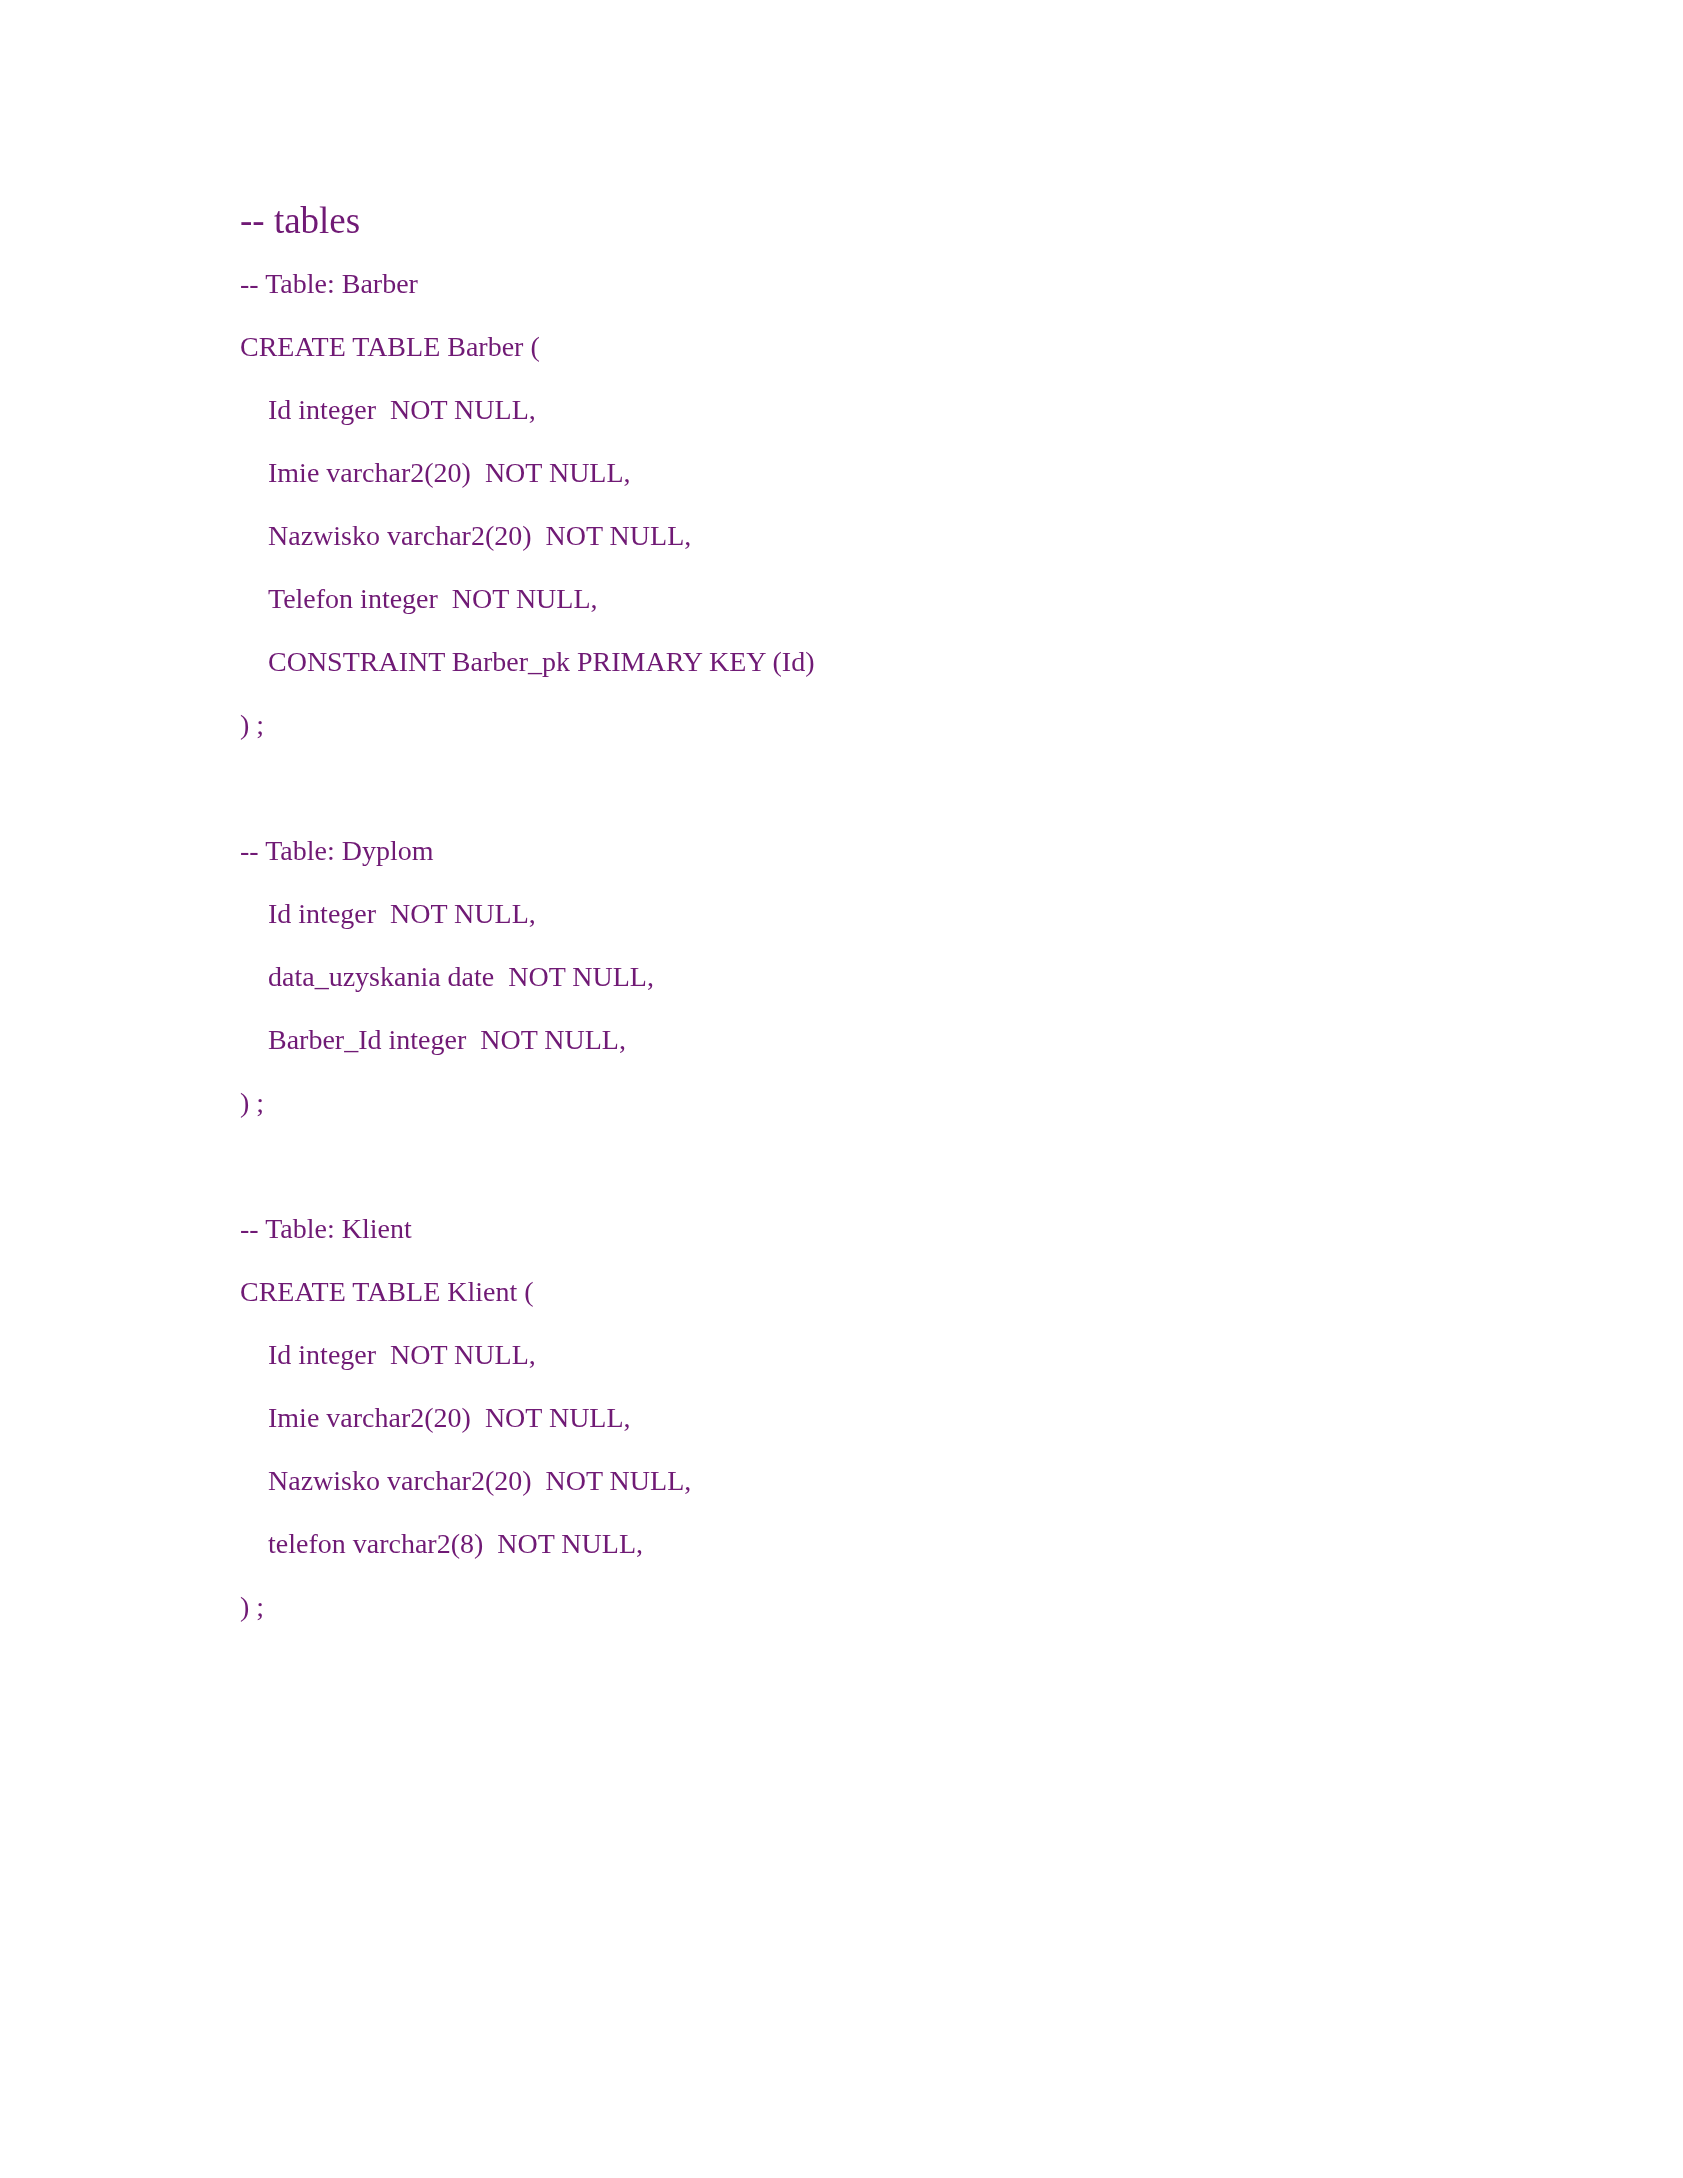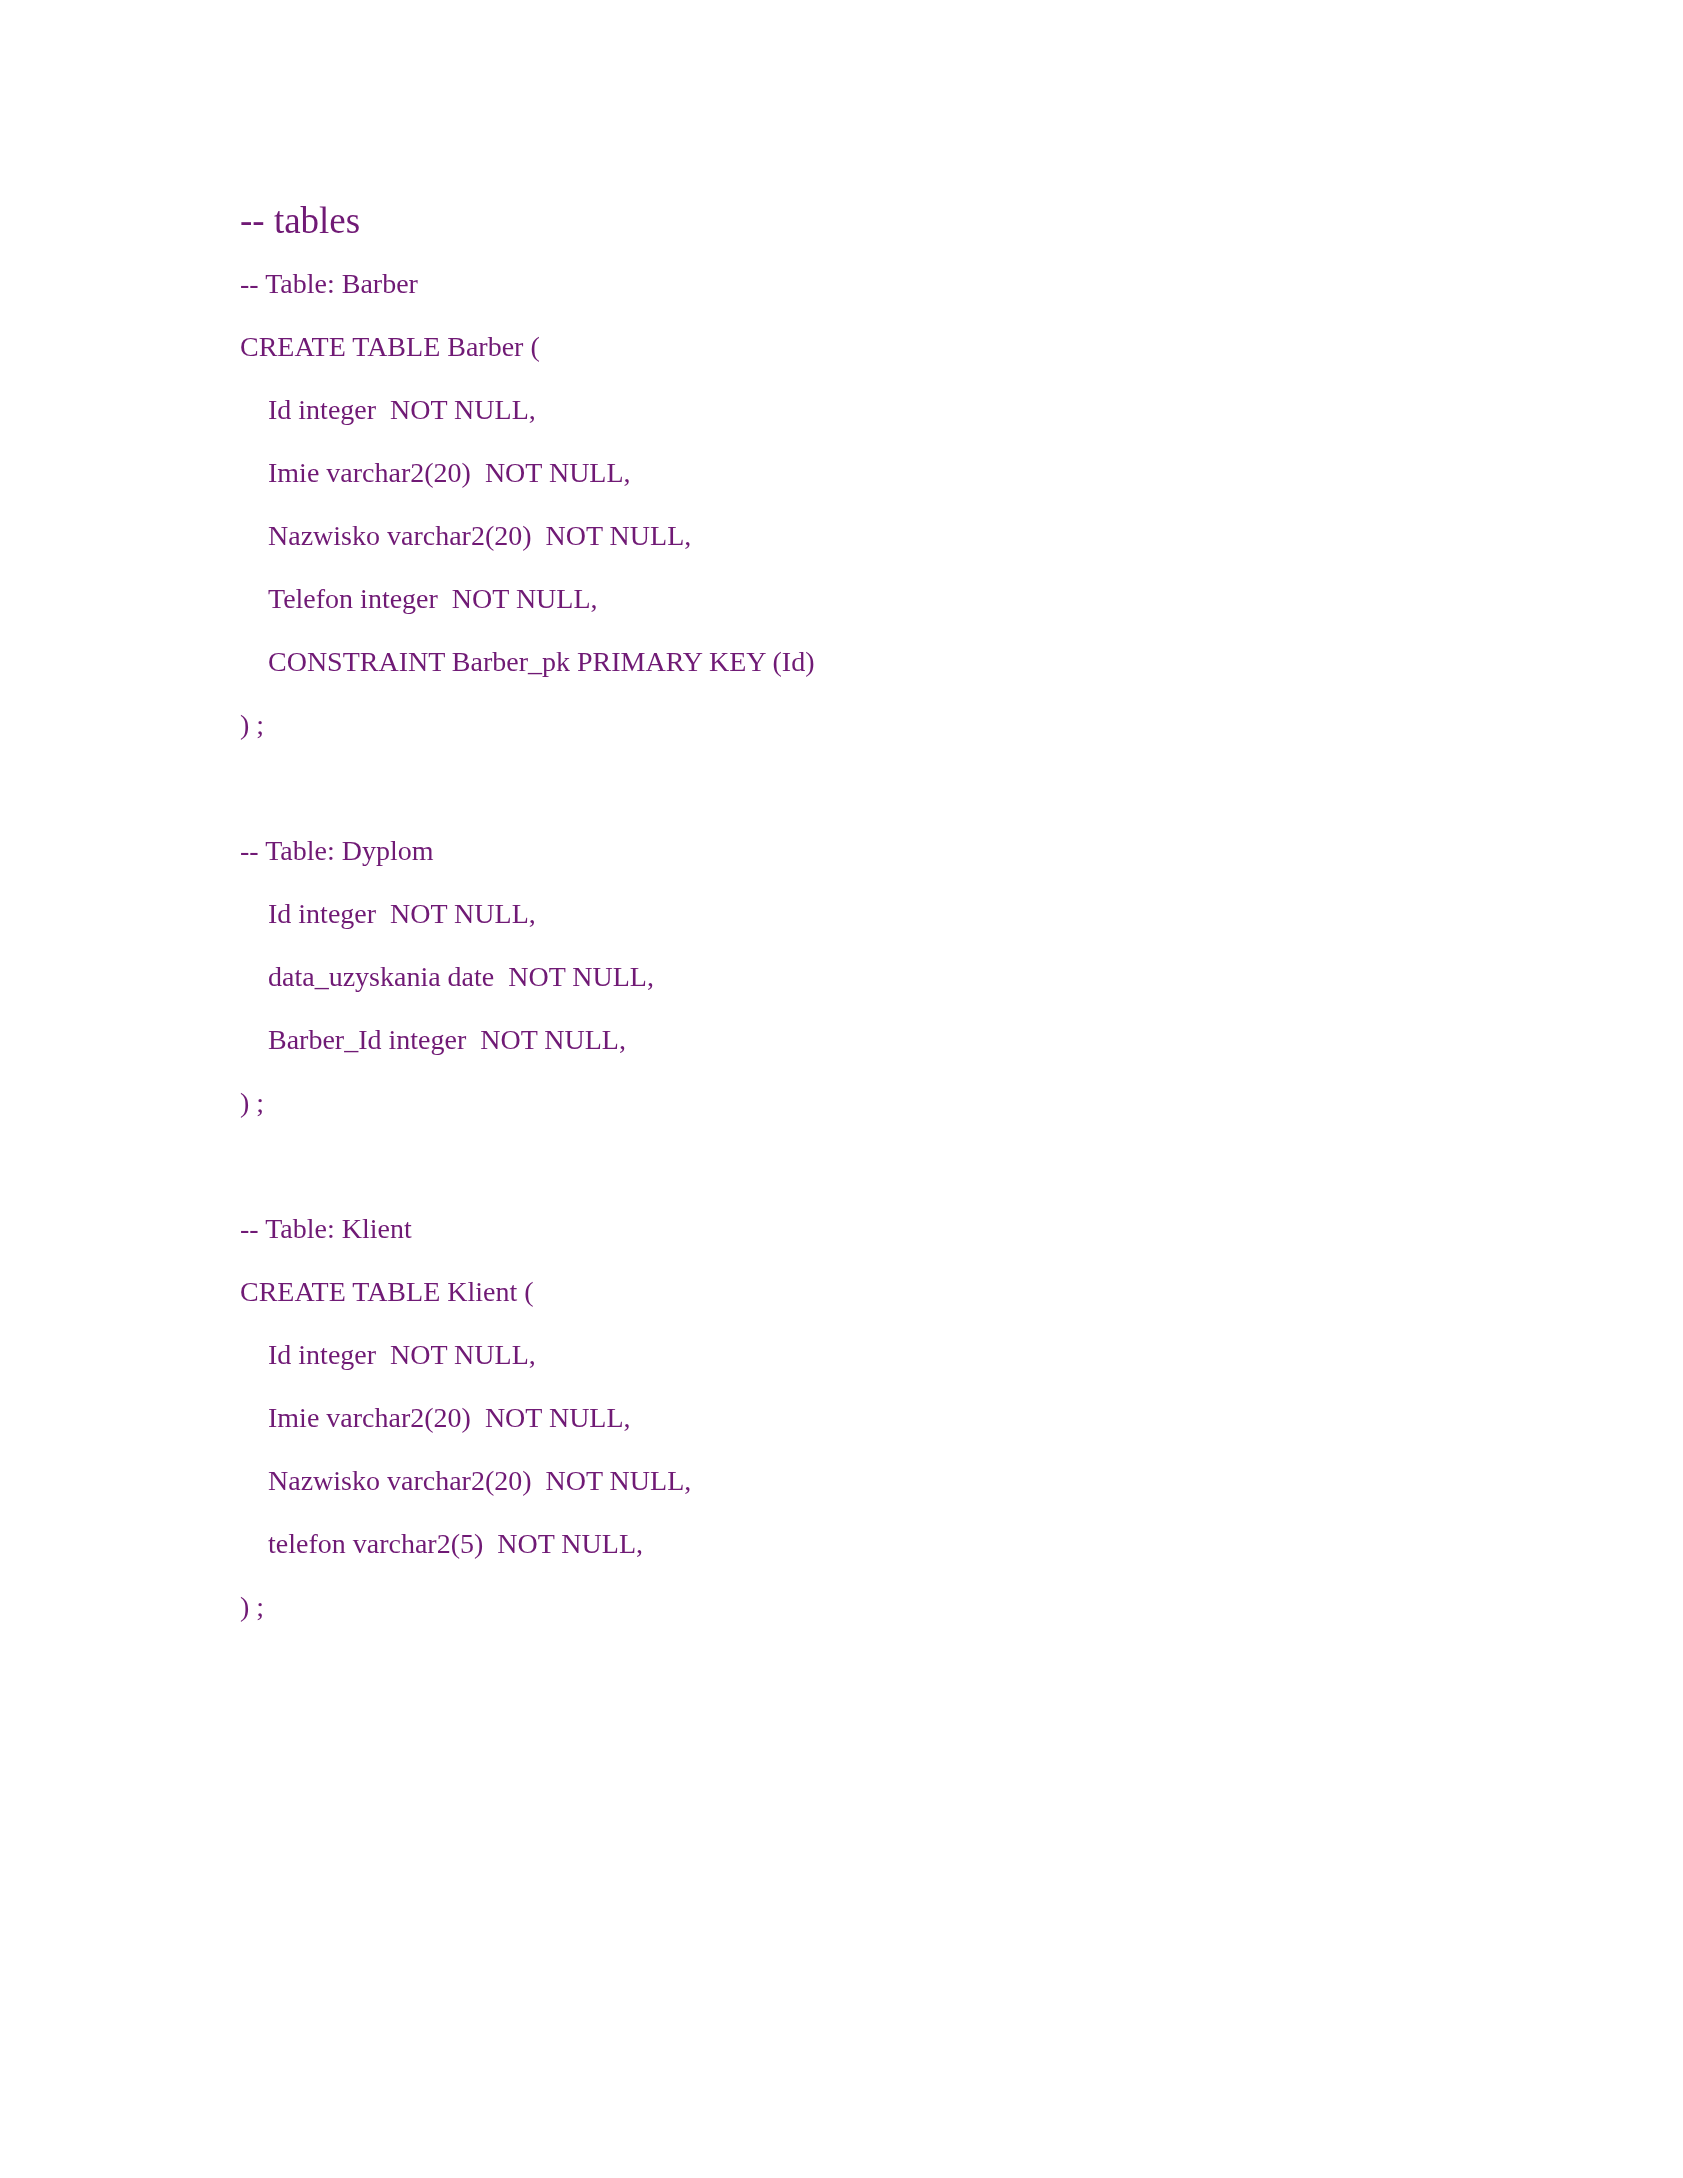--- a/index.html
+++ b/index.html
@@ -55,18 +55,18 @@
       <div class="line indent">Id integer  NOT NULL,</div>
       <div class="line indent">data_uzyskania date  NOT NULL,</div>
       <div class="line indent">Barber_Id integer  NOT NULL,</div>
       <div class="line">) ;</div>
       <div class="line"></div>
       <div class="line">-- Table: Klient</div>
       <div class="line">CREATE TABLE Klient (</div>
       <div class="line indent">Id integer  NOT NULL,</div>
       <div class="line indent">Imie varchar2(20)  NOT NULL,</div>
       <div class="line indent">Nazwisko varchar2(20)  NOT NULL,</div>
-      <div class="line indent">telefon varchar2(5)  NOT NULL,</div>
+      <div class="line indent">telefon varchar2(8)  NOT NULL,</div>
       <div class="line">) ;</div>
       <div class="line"></div>
     </div>
 </div>
 
 
 </body></html>

